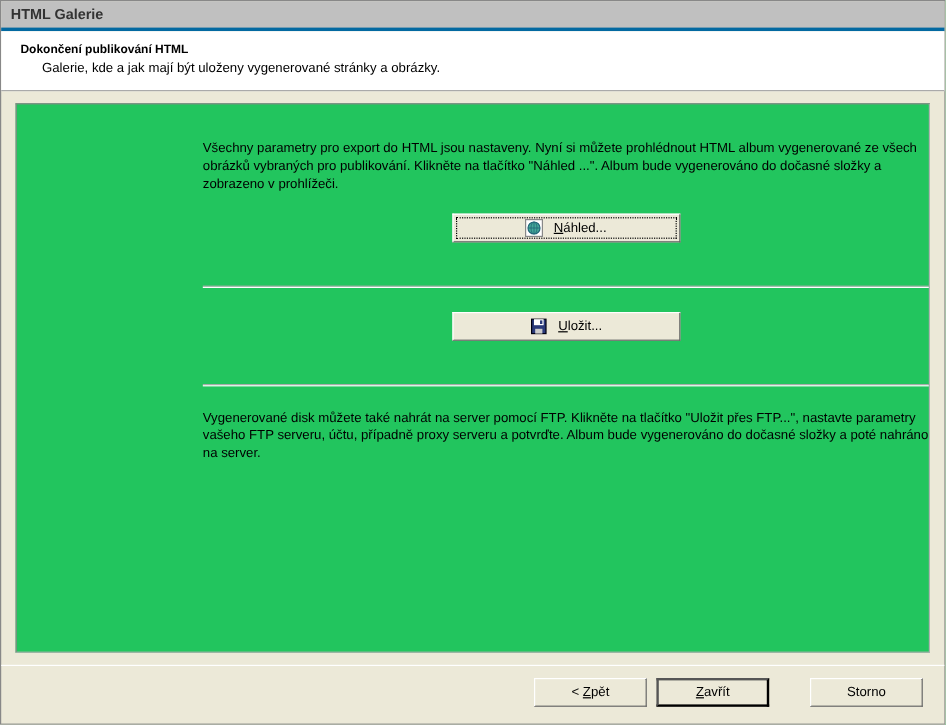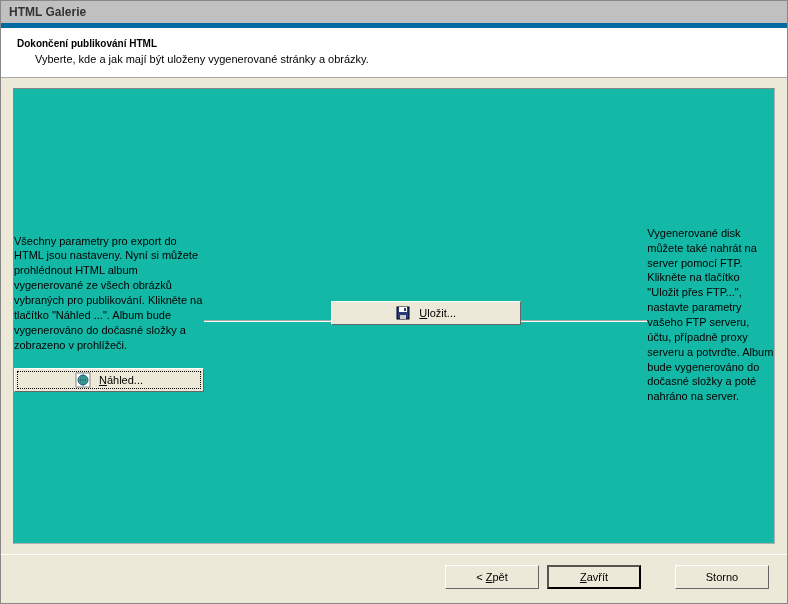--- a/index.html
+++ b/index.html
@@ -20,21 +20,21 @@
       background: #ece9d8;
       display: flex;
       flex-direction: column;
     }
     .titlebar {
       background: #c0c0c0;
       padding: 4px 8px;
       font-size: 12px;
       font-weight: bold;
       color: #333;
-      border-bottom: 5px solid #0369a1;
+      border-bottom: 3px solid #0369a1;
     }
     .header {
       background: #fff;
       padding: 10px 16px 12px 16px;
       border-bottom: 1px solid #aaa;
     }
     .header-title {
       font-weight: bold;
       font-size: 10px;
       color: #000;
@@ -47,25 +47,25 @@
     }
     .content {
       flex: 1;
       padding: 10px 12px;
     }
     .content-inner {
       border: 1px solid #b0b0b0;
       border-top-color: #888;
       border-left-color: #888;
       height: 100%;
-      background: #14b8a6;
+      background: #22c55e;
       padding: 30px 0 0 0;
       display: flex;
-      flex-direction: row;
-      align-items: center;
+      flex-direction: column;
+      align-items: flex-end;
     }
     .section {
       width: 605px;
       margin-bottom: 16px;
     }
     .section-text {
       font-size: 11px;
       color: #000;
       line-height: 1.35;
       margin-bottom: 16px;
@@ -140,21 +140,21 @@
 </head>
 <body>
 
 <div class="window">
   <div class="titlebar">
     <span>HTML Galerie</span>
   </div>
 
   <div class="header">
     <div class="header-title">Dokončení publikování HTML</div>
-    <div class="header-subtitle">Vyberte, kde a jak mají být uloženy vygenerované stránky a obrázky.</div>
+    <div class="header-subtitle">Galerie, kde a jak mají být uloženy vygenerované stránky a obrázky.</div>
   </div>
 
   <div class="content">
     <div class="content-inner">
 
       <div class="section">
         <div class="section-text">Všechny parametry pro export do HTML jsou nastaveny. Nyní si můžete prohlédnout HTML album vygenerované ze všech obrázků vybraných pro publikování. Klikněte na tlačítko "Náhled ...". Album bude vygenerováno do dočasné složky a zobrazeno v prohlížeči.</div>
         <div class="btn-row">
           <button class="btn focused">
             <span class="icon">

